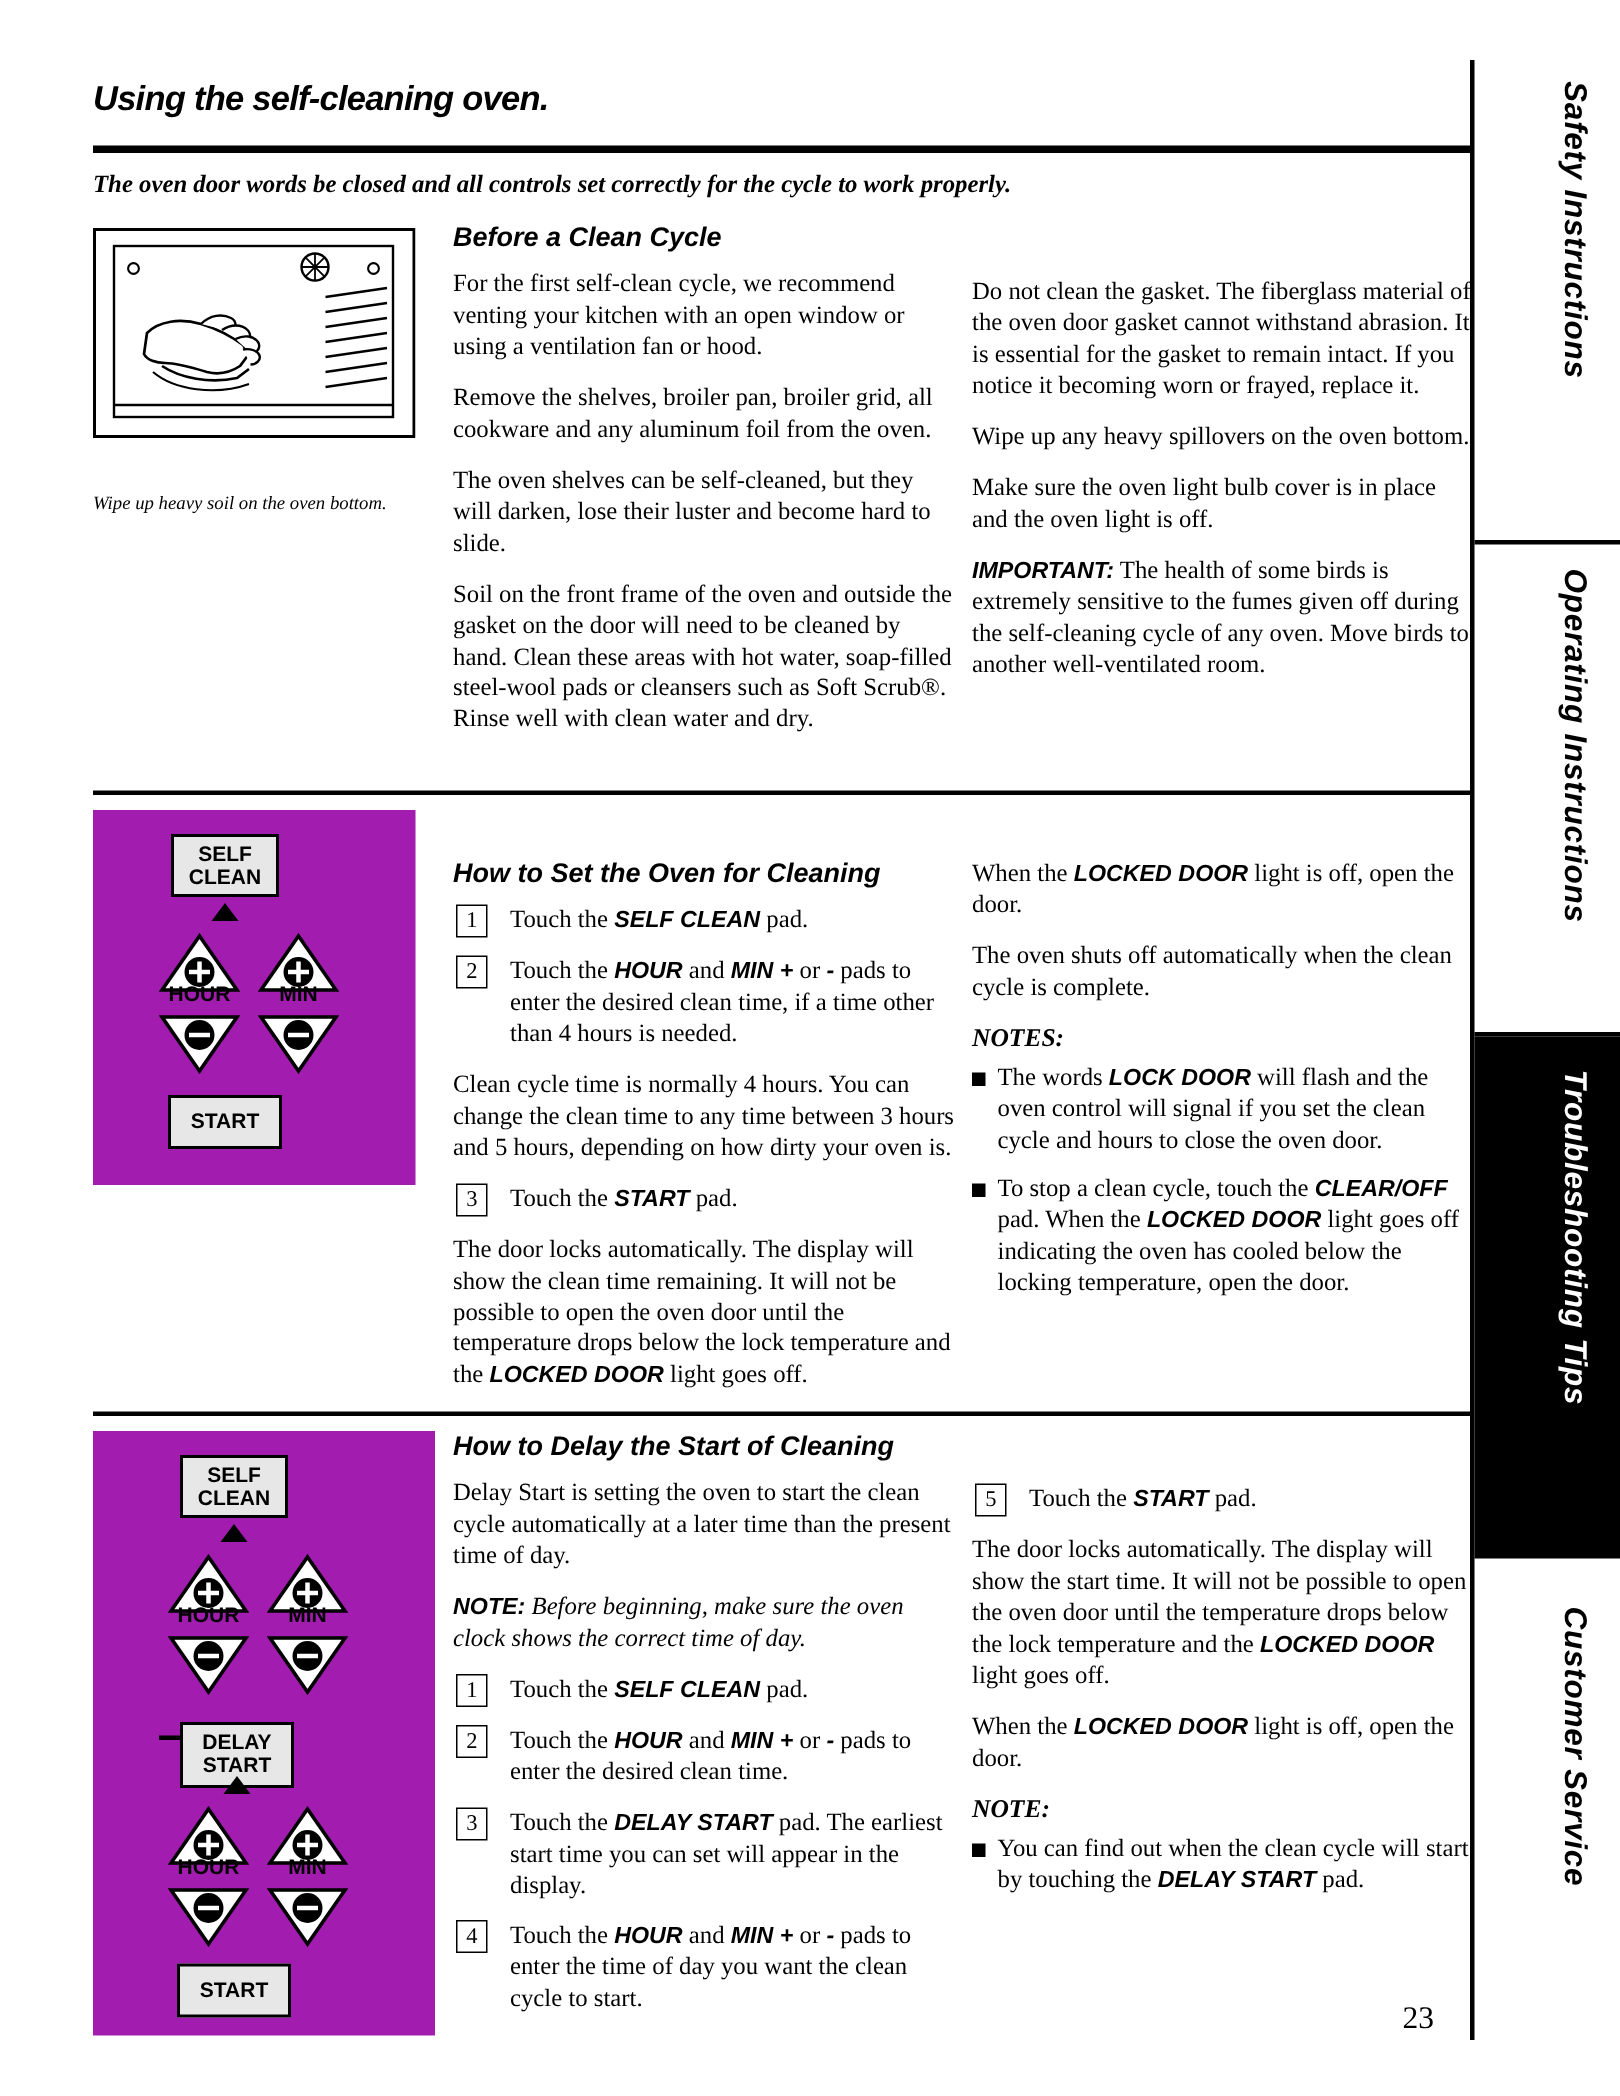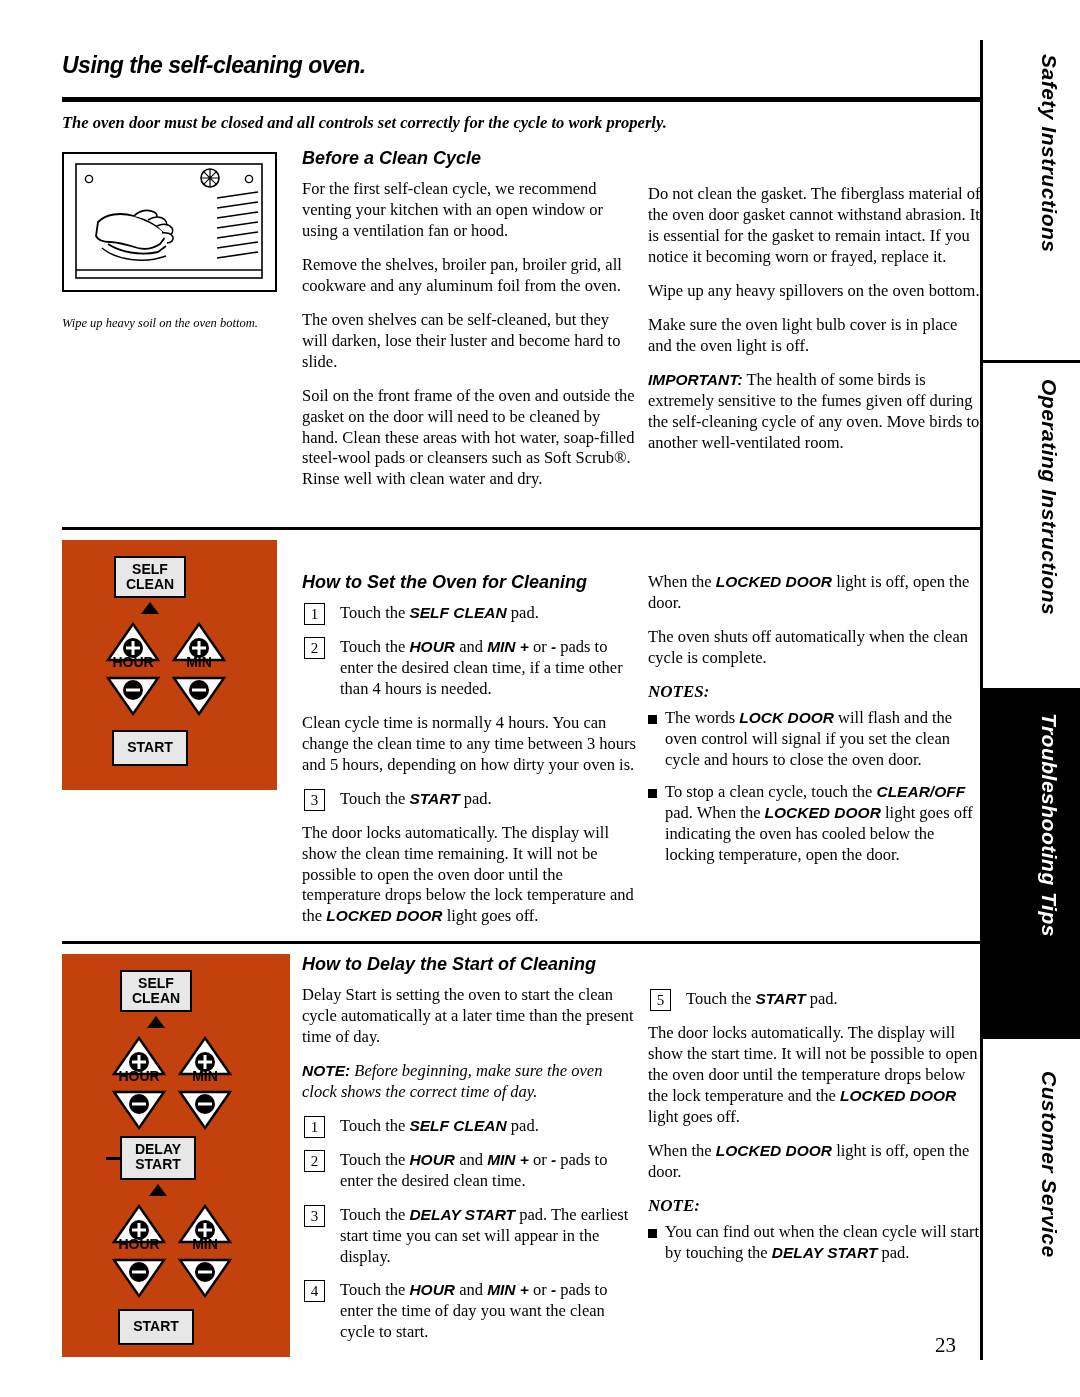--- a/index.html
+++ b/index.html
@@ -137,32 +137,32 @@
   }
 
   
   .fig-oven {
     position: absolute;
     left: 62px; top: 152px;
     width: 215px; height: 140px;
   }
   .caption {
     position:absolute;
-    left: 62px; top: 316px;
+    left: 62px; top: 328px;
     width: 205px;
     font-family:"Liberation Serif", serif;
     font-style: italic;
     font-size: 12.5px;
     line-height: 1.25;
   }
 
   
   .panel {
     position: absolute;
-    background: #c2410c;
+    background: #a21caf;
   }
   .keybox {
     position:absolute;
     border: 2px solid #000;
     background: #e7e7e7;
     font-family:"Liberation Sans", sans-serif;
     font-weight: bold;
     font-size: 14px;
     text-align:center;
     line-height: 1.05;
@@ -190,21 +190,21 @@
     font-size: 21px;
   }
 </style>
 </head>
 <body>
 
 <div class="page">
 
   <div class="title">Using the self-cleaning oven.</div>
   <div class="title-rule"></div>
-  <div class="intro">The oven door must be closed and all controls set correctly for the cycle to work properly.</div>
+  <div class="intro">The oven door words be closed and all controls set correctly for the cycle to work properly.</div>
 
   <div class="tabcol">
     <div class="tabline-v"></div>
 
     <div class="tab" style="top:0px; height:320px;">
       <div class="tabtxt" style="left:78px; top:14px;">Safety Instructions</div>
     </div>
     <div class="tabsep" style="top:320px;"></div>
 
     <div class="tab" style="top:323px; height:325px;">
@@ -378,21 +378,21 @@
         </svg>
     </div>
     <div class="arrowkey" style="left:116px; top:130px;">
       <svg width="54" height="46" viewBox="0 0 54 46">
           <polygon points="27,44 52,8 2,8" fill="#fff" stroke="#000" stroke-width="2.4"></polygon>
           <circle cx="27" cy="20" r="10" fill="#000"></circle>
           <path d="M20 20 L34 20" stroke="#fff" stroke-width="3"></path>
         </svg>
     </div>
 
-    <div class="keybox" style="left:58px; top:182px; width:76px; height:44px;">
+    <div class="keybox" style="left:58px; top:194px; width:76px; height:44px;">
       <span>DELAY</span><br>
       <span>START</span>
     </div>
     <div style="position:absolute; left:44px; top:203px; width:14px; height:2.5px; background:#000;"></div>
     <div class="tri-up" style="left:87px; top:230px;"></div>
 
     <div class="arrowkey" style="left:50px; top:250px;">
       <svg width="54" height="46" viewBox="0 0 54 46">
           <polygon points="27,2 52,38 2,38" fill="#fff" stroke="#000" stroke-width="2.4"></polygon>
           <circle cx="27" cy="26" r="10" fill="#000"></circle>

